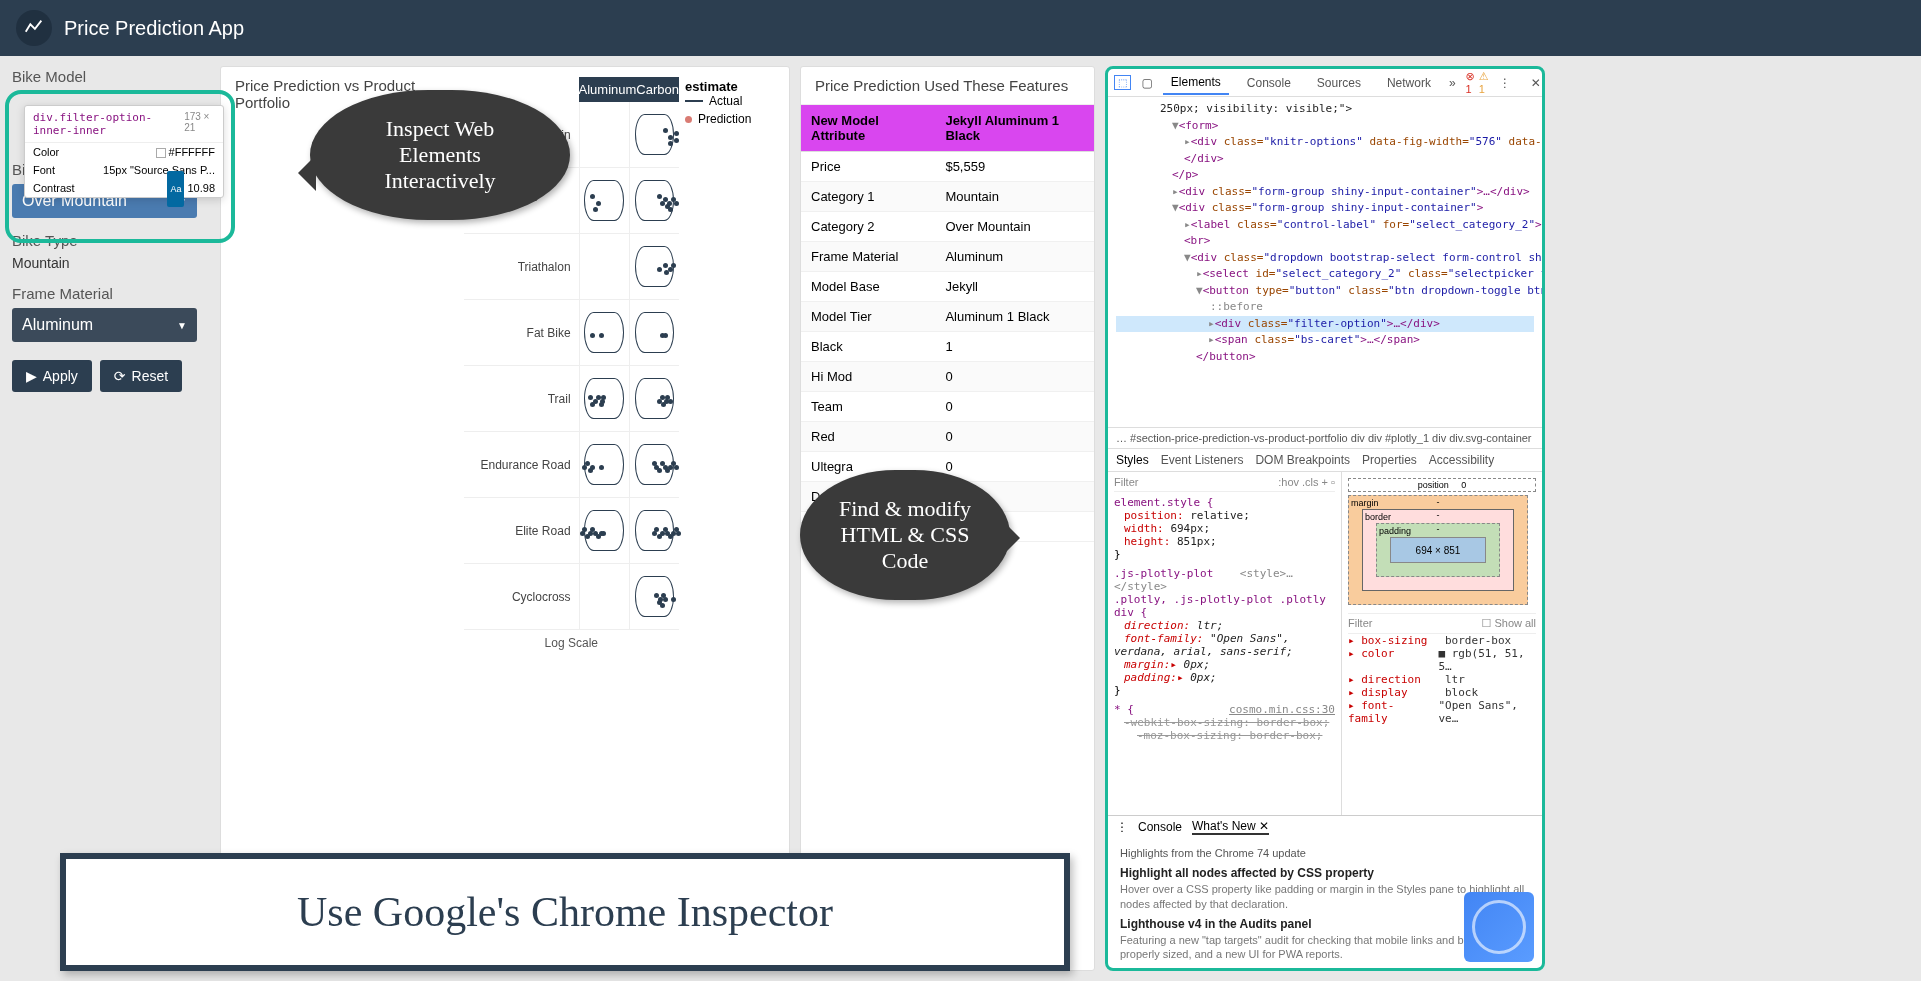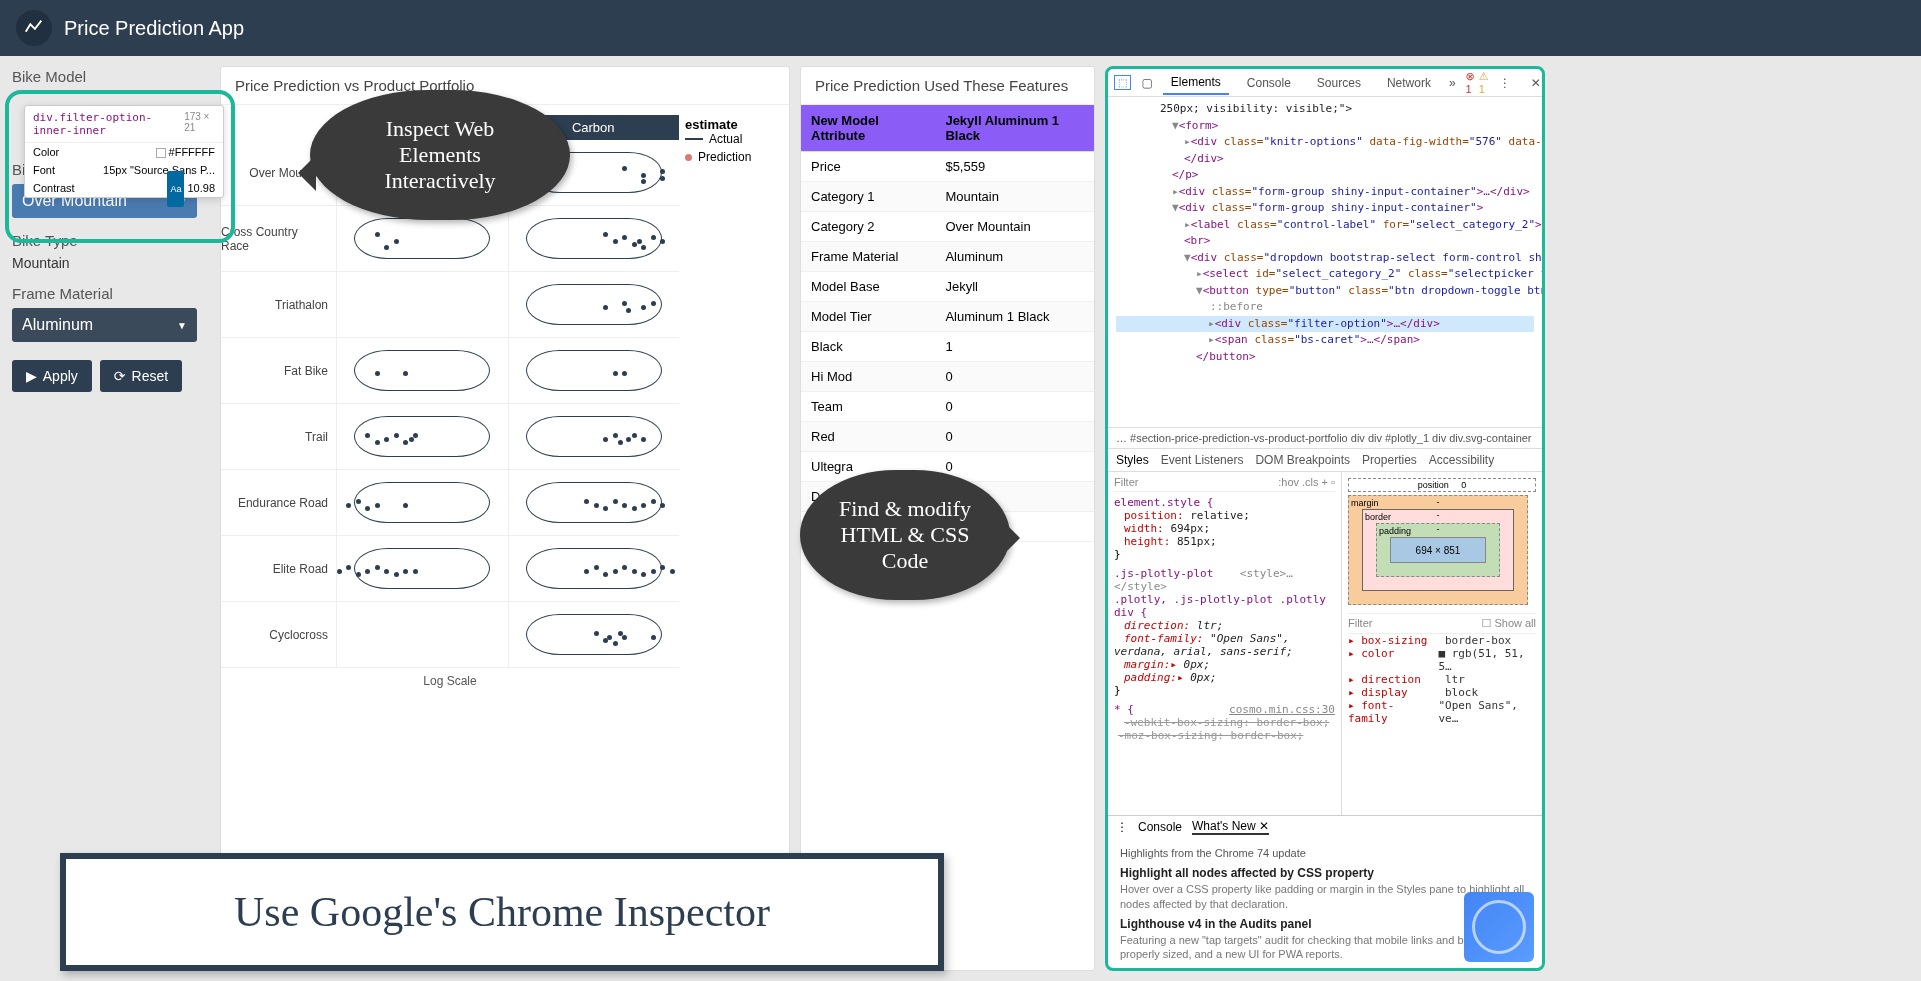--- a/index.html
+++ b/index.html
@@ -18,21 +18,21 @@
 .dropdown { background: #3b4a5a; color: #fff; padding: 8px 10px; border-radius: 3px; display: flex; justify-content: space-between; align-items: center; cursor: pointer; width: 185px; }
 .dropdown .caret { font-size: 10px; }
 .btn-row { display: flex; gap: 8px; margin-top: 18px; }
 .btn { background: #2c3e50; color: #fff; border: none; padding: 8px 14px; border-radius: 3px; font-size: 14px; cursor: pointer; display: flex; align-items: center; gap: 6px; }
 
 
 .main { position: absolute; left: 210px; top: 56px; right: 0; bottom: 0; display: flex; gap: 10px; padding: 10px; }
 .panel { background: #fff; border-radius: 3px; border: 1px solid #ddd; }
 .panel-header { padding: 10px 14px; font-size: 15px; color: #444; border-bottom: 1px solid #eee; }
 
-.chart-panel { width: 570px; display: flex; flex-direction: column; }
+.chart-panel { width: 570px; display: flex; flex-direction: row; }
 .chart-body { flex: 1; display: flex; }
 .chart-plot { flex: 1; position: relative; padding: 10px 0 30px 0; }
 .chart-legend { width: 110px; padding: 12px 6px; font-size: 13px; }
 .legend-title { font-weight: 600; }
 .legend-item { display: flex; align-items: center; gap: 6px; margin-bottom: 4px; font-size: 12px; }
 .legend-line { width: 18px; height: 2px; background: #2c3e50; }
 .legend-dot { width: 7px; height: 7px; background: #d97b73; border-radius: 50%; }
 
 .facet-headers { display: flex; }
 .facet-header { flex: 1; background: #2c3e50; color: #fff; text-align: center; padding: 5px 0; font-size: 13px; }
@@ -41,21 +41,21 @@
 .row-label { width: 115px; font-size: 12px; color: #444; display: flex; align-items: center; justify-content: flex-end; padding-right: 8px; }
 .row-cells { flex: 1; display: flex; }
 .row-cell { flex: 1; border-left: 1px solid #eee; position: relative; }
 .violin { position: absolute; left: 10%; right: 10%; top: 18%; bottom: 18%; border: 1.5px solid #2c3e50; border-radius: 50% / 100%; }
 .dot { position: absolute; width: 5px; height: 5px; background: #2c3e50; border-radius: 50%; }
 .xaxis-label { text-align: center; font-size: 12px; color: #555; padding: 6px 0; }
 
 
 .table-panel { width: 295px; }
 .table { width: 100%; border-collapse: collapse; font-size: 13px; }
-.table th { text-align: left; padding: 8px 10px; font-weight: 600; border-bottom: 1px solid #ddd; background: #8b5cf6; }
+.table th { text-align: left; padding: 8px 10px; font-weight: 600; border-bottom: 1px solid #ddd; background: #d946ef; }
 .table td { padding: 7px 10px; border-bottom: 1px solid #f0f0f0; }
 .table tr:nth-child(even) td { background: #fafafa; }
 
 
 .devtools-wrap { width: 440px; border: 3px solid #1bb99a; border-radius: 8px; background: #fff; display: flex; flex-direction: column; position: relative; }
 .dt-toolbar { height: 28px; border-bottom: 1px solid #ddd; display: flex; align-items: center; padding: 0 6px; gap: 10px; font-size: 12px; color: #555; }
 .dt-toolbar .tab { padding: 4px 8px; cursor: pointer; }
 .dt-toolbar .tab.active { border-bottom: 2px solid #4285f4; color: #000; }
 .dt-toolbar .errwarn { margin-left: auto; display: flex; align-items: center; gap: 4px; font-size: 11px; }
 .dt-toolbar .close { margin-left: 6px; cursor: pointer; padding: 0 4px; }
@@ -118,21 +118,21 @@
 .dropdown-highlighted { background: #4a7bb0 !important; }
 
 
 .bubble { position:absolute; background:#3a3a3a; color:#fff; border-radius:50%/55%; padding:26px 34px; font-family: "Bradley Hand", cursive; font-size:22px; text-align:center; z-index:30; box-shadow: 2px 3px 6px rgba(0,0,0,0.3);}
 .bubble1 { left:310px; top:90px; width:260px; }
 .bubble2 { left:800px; top:470px; width:210px; }
 .bubble1::before { content:''; position:absolute; left:-30px; top:50%; border:18px solid transparent; border-right-color:#3a3a3a; }
 .bubble2::after { content:''; position:absolute; right:-26px; top:40%; border:16px solid transparent; border-left-color:#3a3a3a; }
 
 
-.banner { position:absolute; left:60px; bottom:10px; width:884px; height:118px; background:#fff; border:6px solid #2c3e50; display:flex; align-items:center; justify-content:center; font-family:"Bradley Hand", cursive; font-size:42px; color:#2c3e50; z-index:25; box-shadow: 3px 4px 8px rgba(0,0,0,0.25);}
+.banner { position:absolute; left:60px; bottom:10px; width:1010px; height:118px; background:#fff; border:6px solid #2c3e50; display:flex; align-items:center; justify-content:center; font-family:"Bradley Hand", cursive; font-size:42px; color:#2c3e50; z-index:25; box-shadow: 3px 4px 8px rgba(0,0,0,0.25);}
 </style>
 </head>
 <body>
 
 <div class="app-header">
   <div class="logo-icon">
     <svg width="22" height="22" viewBox="0 0 24 24">
         <polyline points="3,16 8,8 13,13 20,4" fill="none" stroke="#fff" stroke-width="2"></polyline>
       </svg>
   </div>
@@ -504,21 +504,21 @@
         <div><span>}</span></div>
         <div style="margin-top:6px"><span class="css-sel">.js-plotly-plot</span> &nbsp;&nbsp; <span style="color:#888">&lt;style&gt;…&lt;/style&gt;</span></div>
         <div><span class="css-sel">.plotly, .js-plotly-plot .plotly div {</span></div>
         <div><span class="css-prop" style="font-style:italic">direction:</span> <span class="css-val" style="font-style:italic">ltr;</span></div>
         <div><span class="css-prop" style="font-style:italic">font-family:</span> <span class="css-val" style="font-style:italic">"Open Sans", verdana, arial, sans-serif;</span></div>
         <div><span class="css-prop" style="font-style:italic">margin:▸</span> <span class="css-val" style="font-style:italic">0px;</span></div>
         <div><span class="css-prop" style="font-style:italic">padding:▸</span> <span class="css-val" style="font-style:italic">0px;</span></div>
         <div><span>}</span></div>
         <div style="margin-top:6px"><span class="css-sel">* {</span><span class="css-src">cosmo.min.css:30</span></div>
         <div class="css-strike" style="margin-left:10px">-webkit-box-sizing: border-box;</div>
-        <div class="css-strike" style="margin-left:4px">-moz-box-sizing: border-box;</div>
+        <div class="css-strike" style="margin-left:23px">-moz-box-sizing: border-box;</div>
       </div>
       <div class="styles-right">
         <div class="bm-pos"><span>position</span> &nbsp;&nbsp;&nbsp; <span>0</span></div>
         <div class="boxmodel">
           <div class="bm-margin"><span>margin</span><span style="position:absolute;left:50%;top:1px;transform:translateX(-50%)">-</span></div>
           <div class="bm-border"><span>border</span><span style="position:absolute;left:50%;top:0;transform:translateX(-50%)">-</span></div>
           <div class="bm-padding"><span>padding</span><span style="position:absolute;left:50%;top:0;transform:translateX(-50%)">-</span></div>
           <div class="bm-content">694 × 851</div>
         </div>
         <div class="computed-filter">

